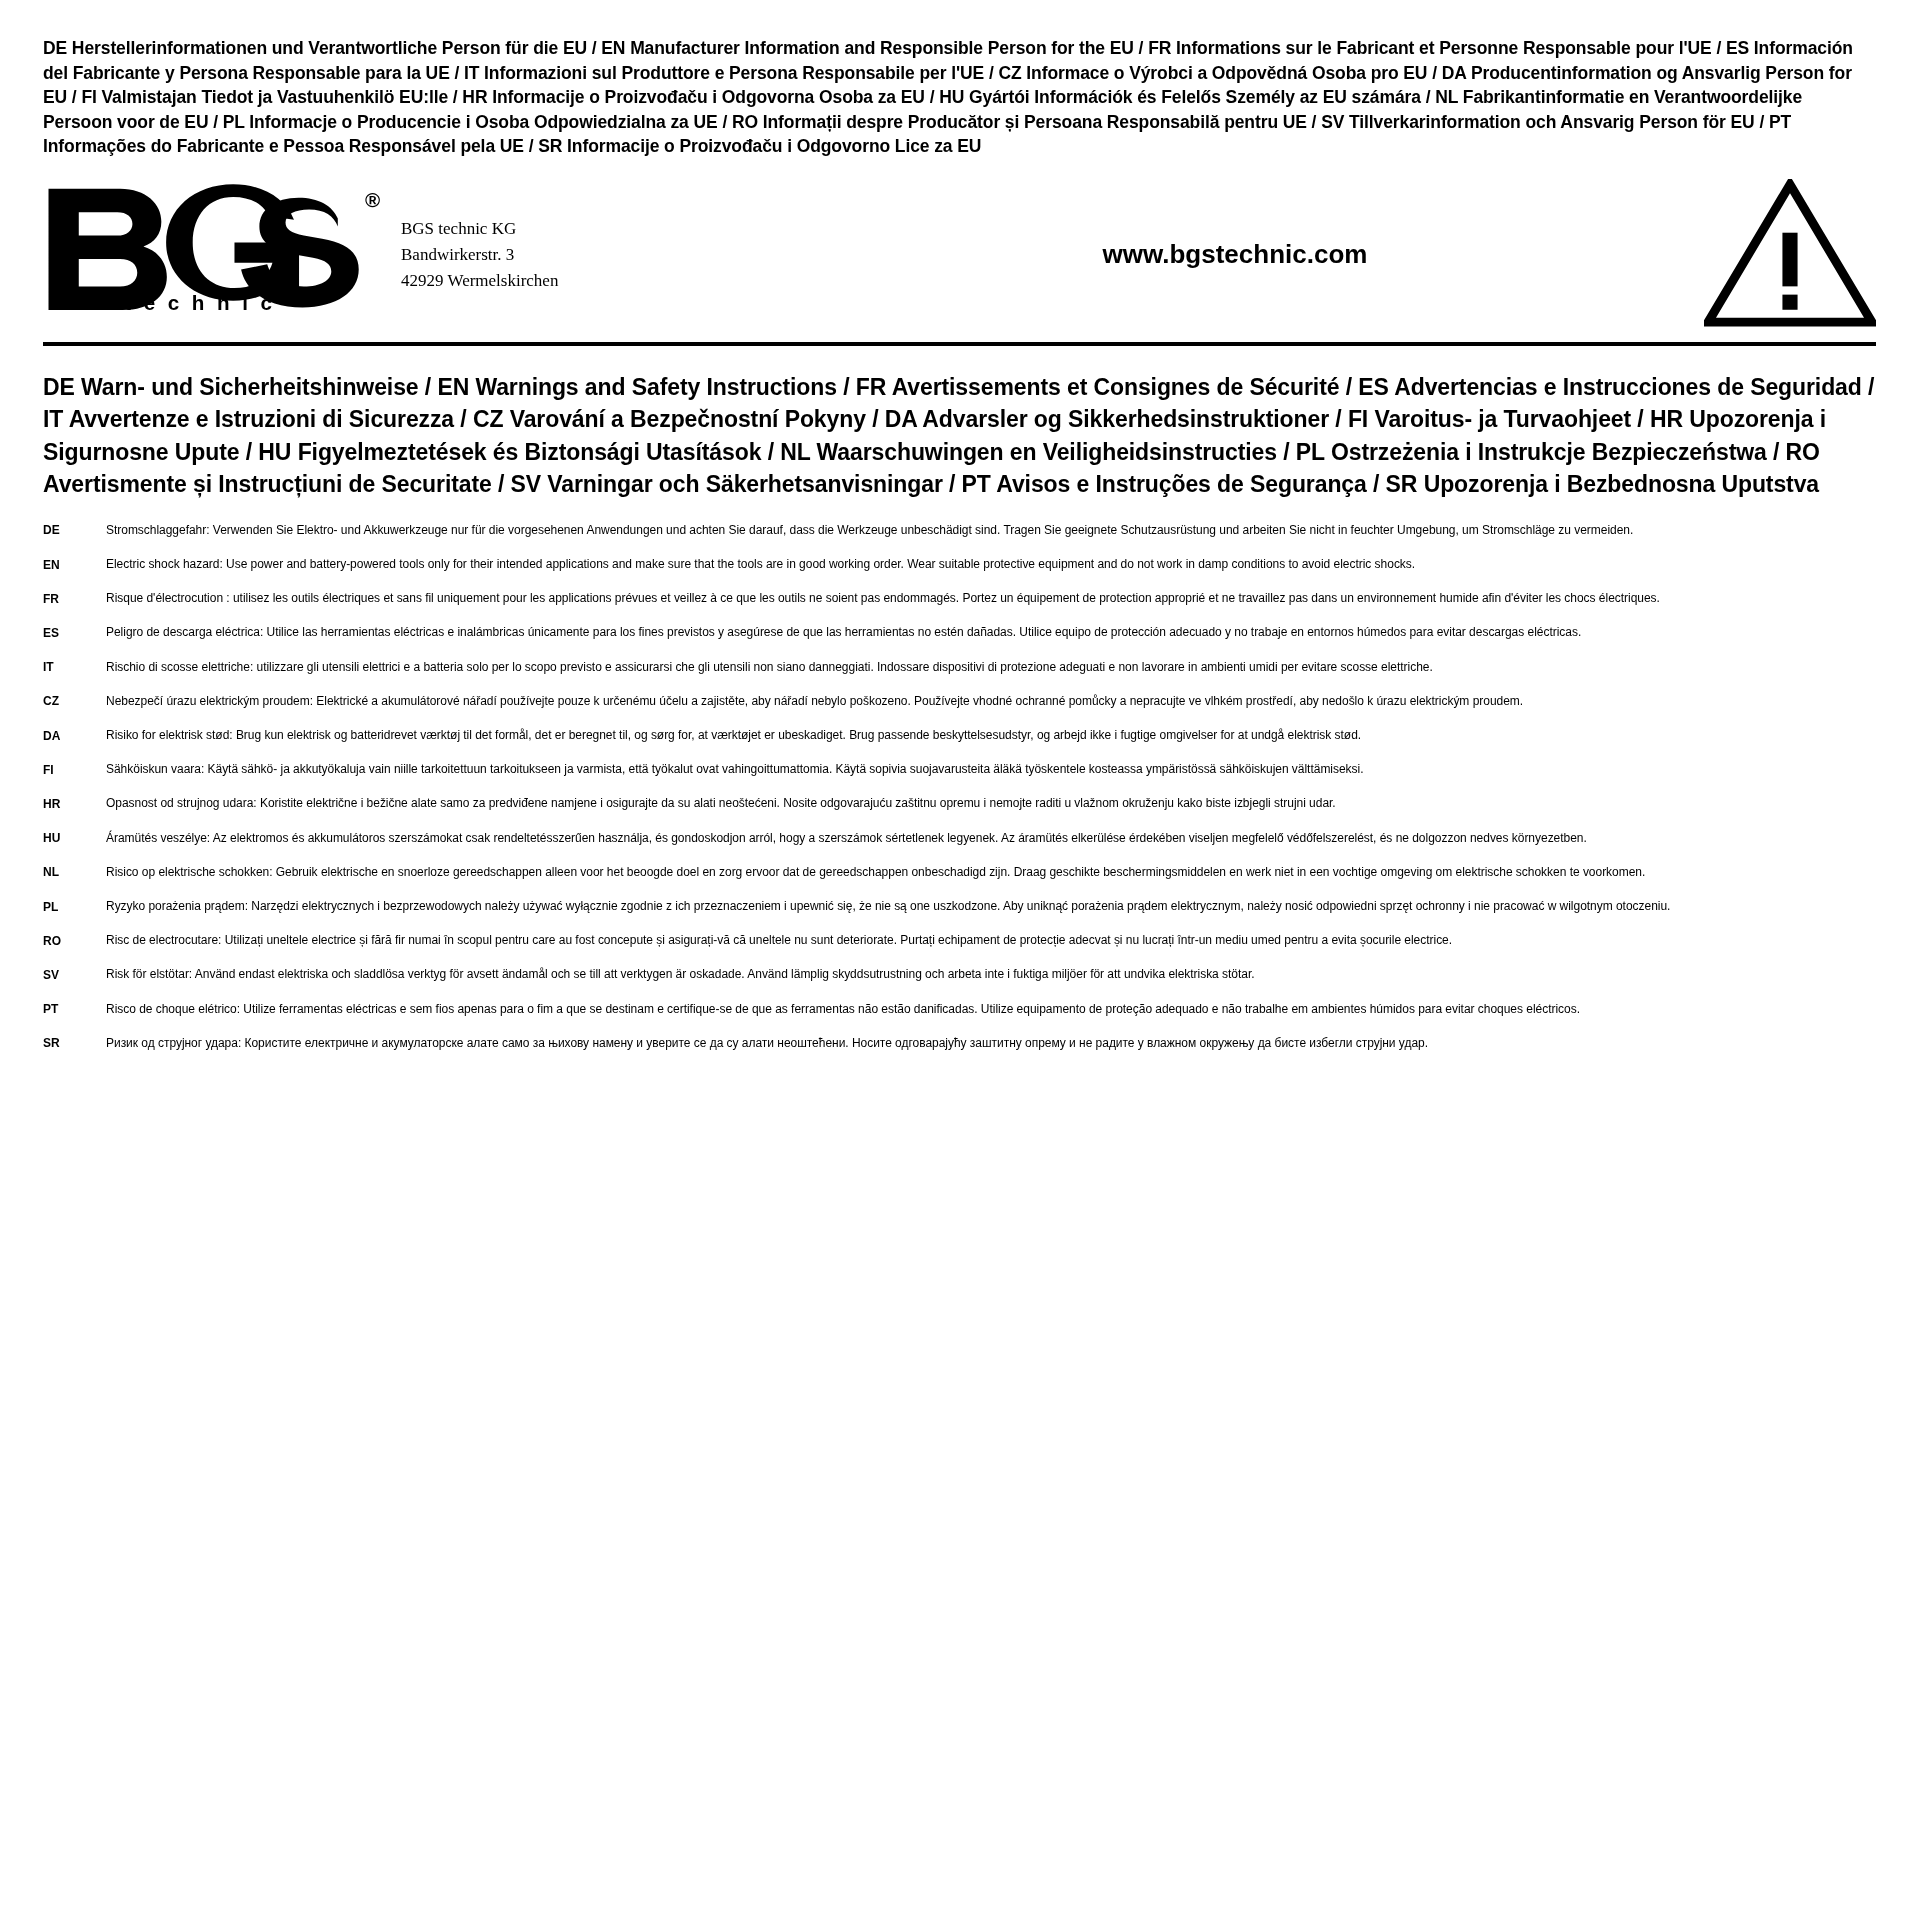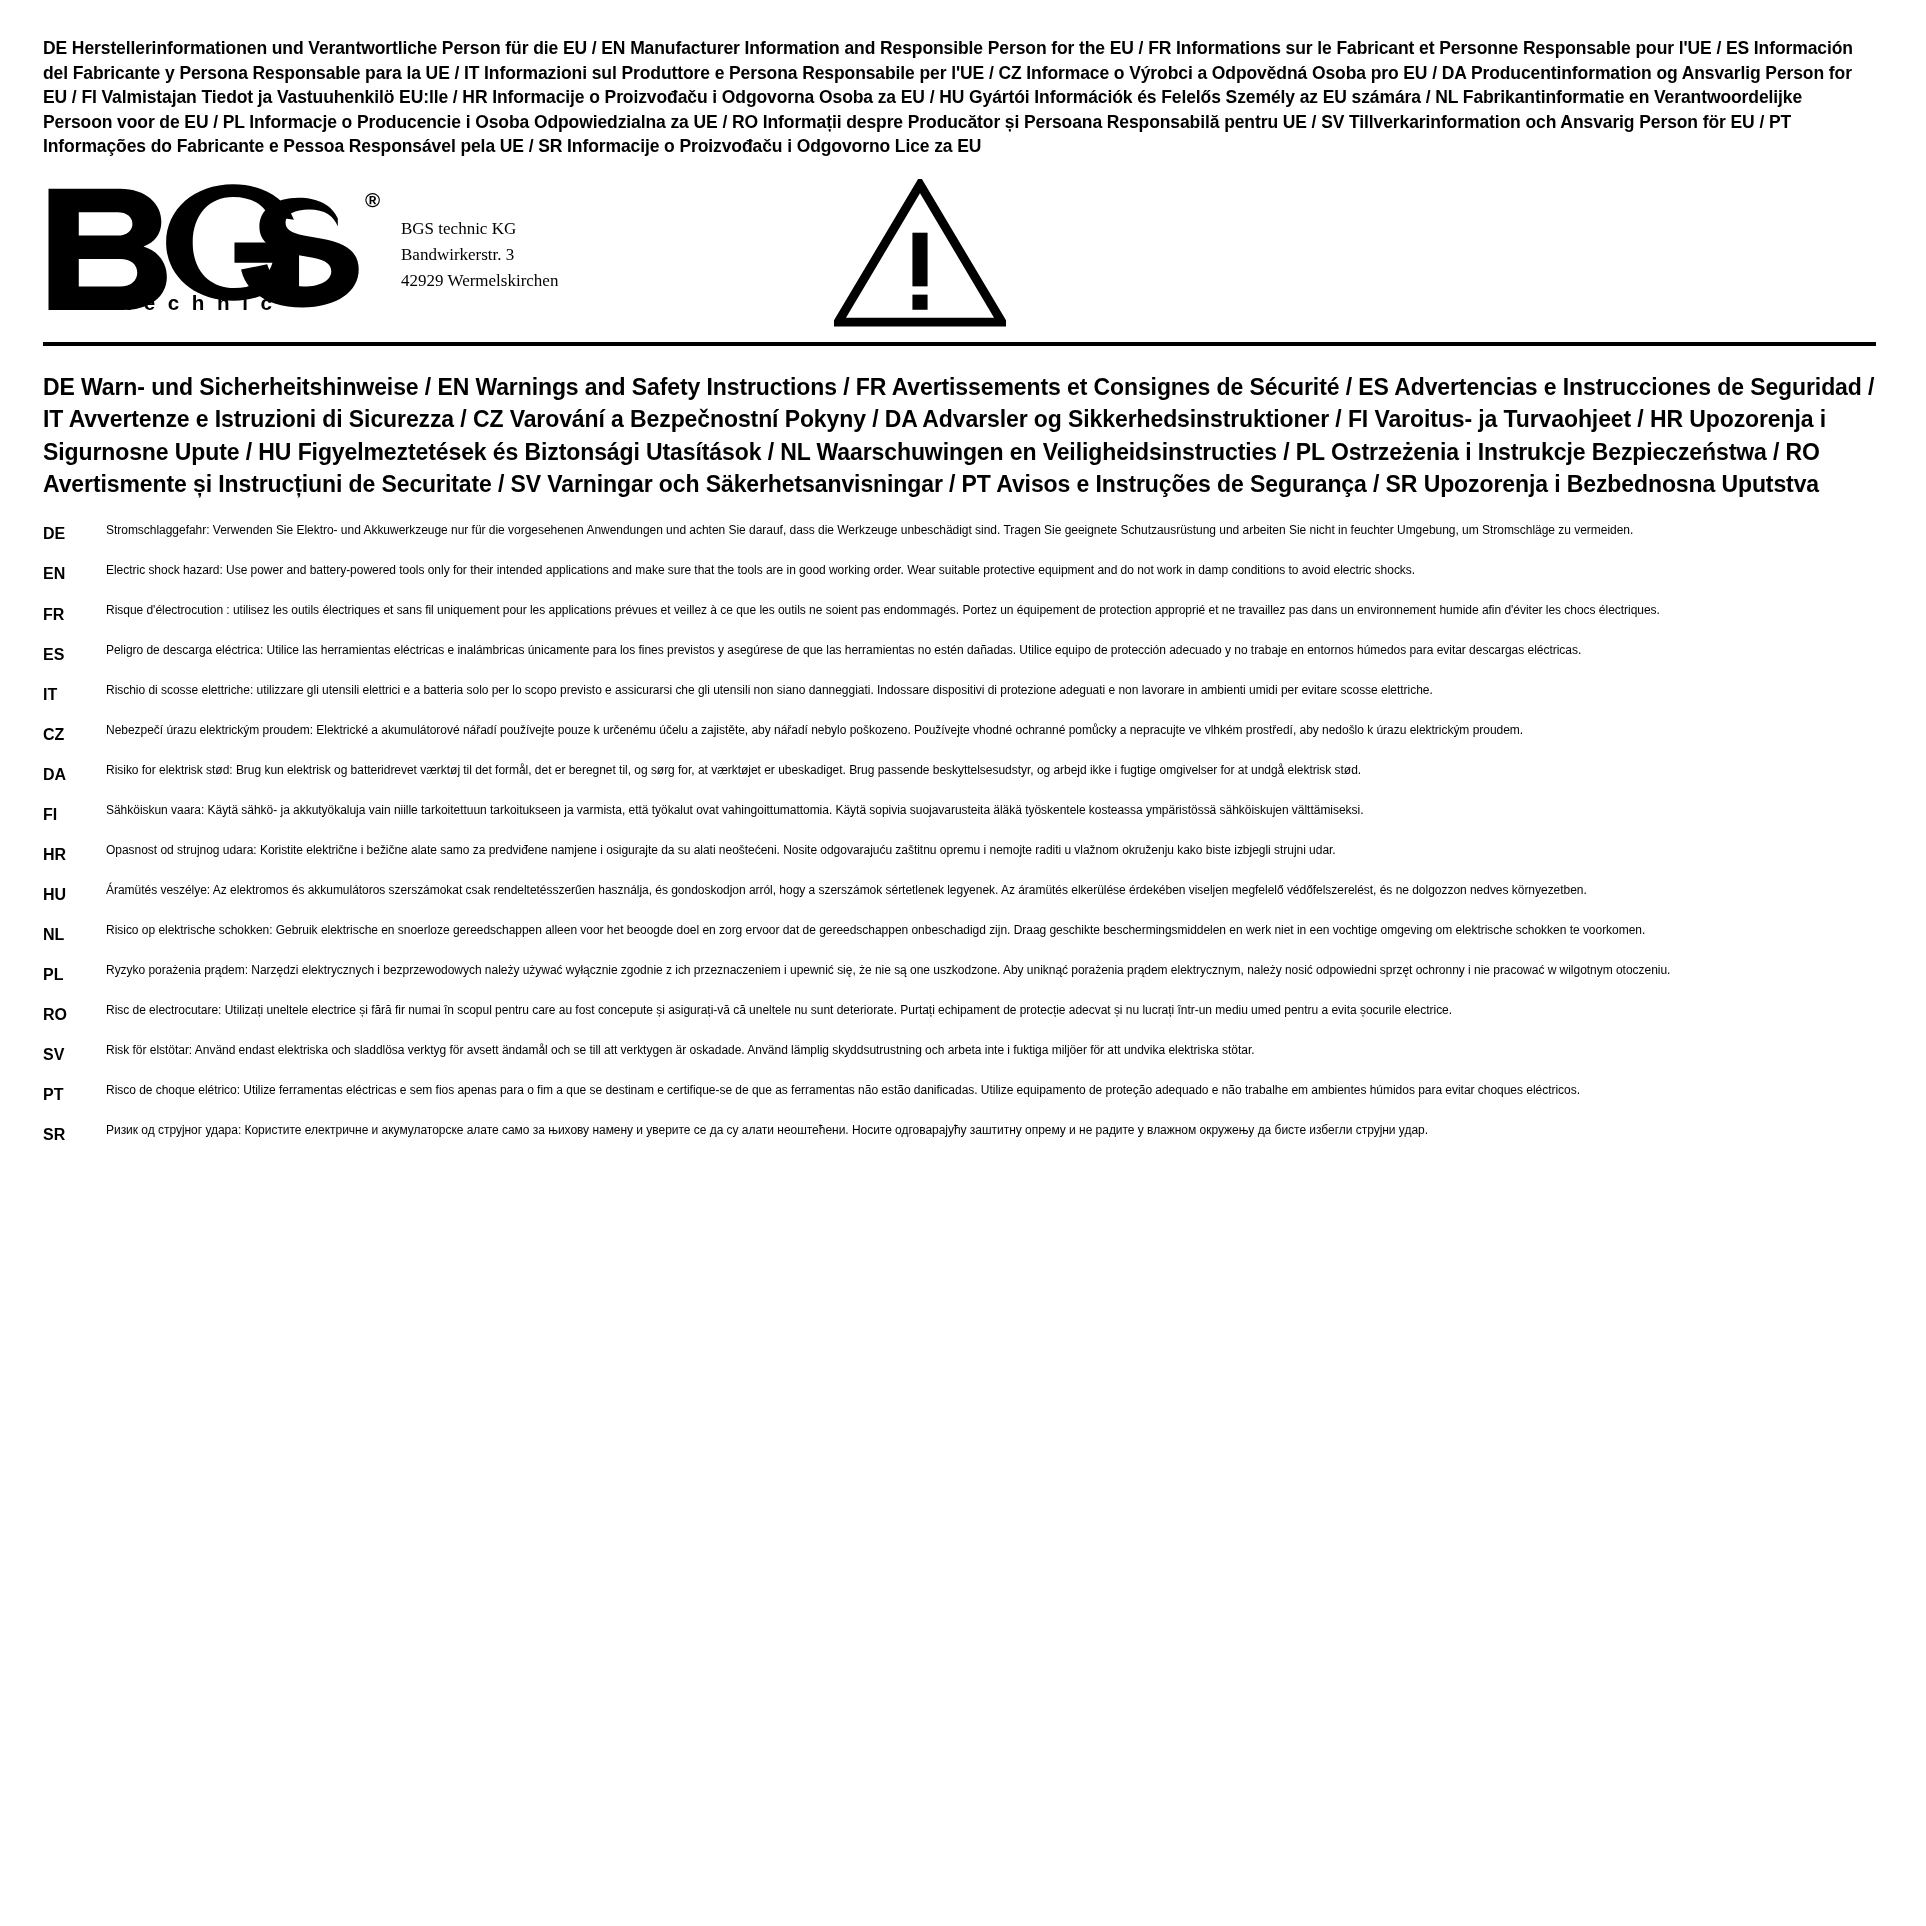--- a/index.html
+++ b/index.html
@@ -87,21 +87,21 @@
 
   
   .rows { margin-top: 6.9px; }
   .lang-row {
     display: flex;
     align-items: flex-start;
     margin-bottom: 16px;
   }
   .lang-code {
     flex: 0 0 63px;
-    font-size: 16px;
+    font-size: 12px;
     font-weight: bold;
     line-height: 1.46;
     padding-top: 0.7px;
   }
   .lang-text {
     flex: 1 1 auto;
     font-size: 12px;
     line-height: 1.46;
     letter-spacing: -0.03px;
     text-align: left;
@@ -134,20 +134,21 @@
       </svg>
     </div>
 
     <div class="addr-col">
       <div>BGS technic KG</div>
       <div>Bandwirkerstr. 3</div>
       <div>42929 Wermelskirchen</div>
     </div>
 
 
+    <div class="web-col">www.bgstechnic.com</div>
 
     <div class="warn-col">
       <svg width="172" height="148" viewBox="0 0 250 215" xmlns="http://www.w3.org/2000/svg">
         <polygon points="125,8 244,208 6,208" fill="none" stroke="#000" stroke-width="13" stroke-linejoin="miter"></polygon>
         <rect x="114" y="78" width="22" height="78" fill="#000"></rect>
         <rect x="114" y="168" width="22" height="22" fill="#000"></rect>
       </svg>
     </div>
   </div>
 

